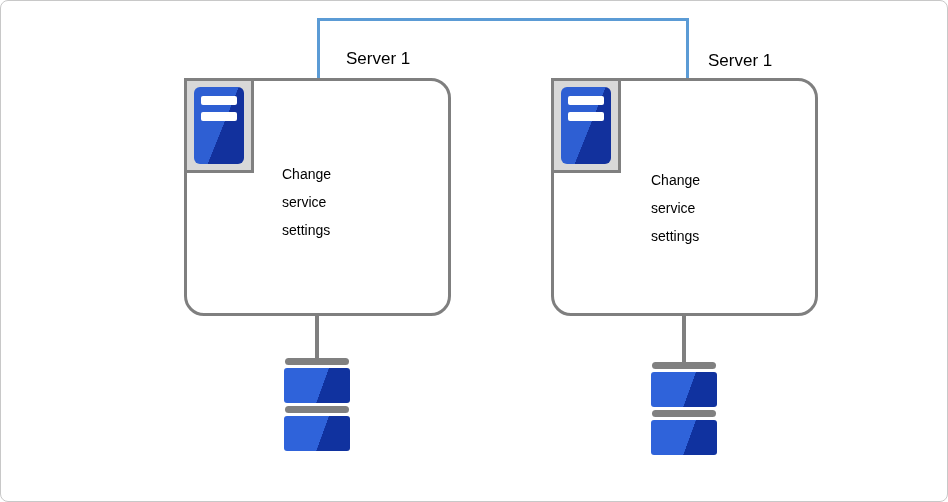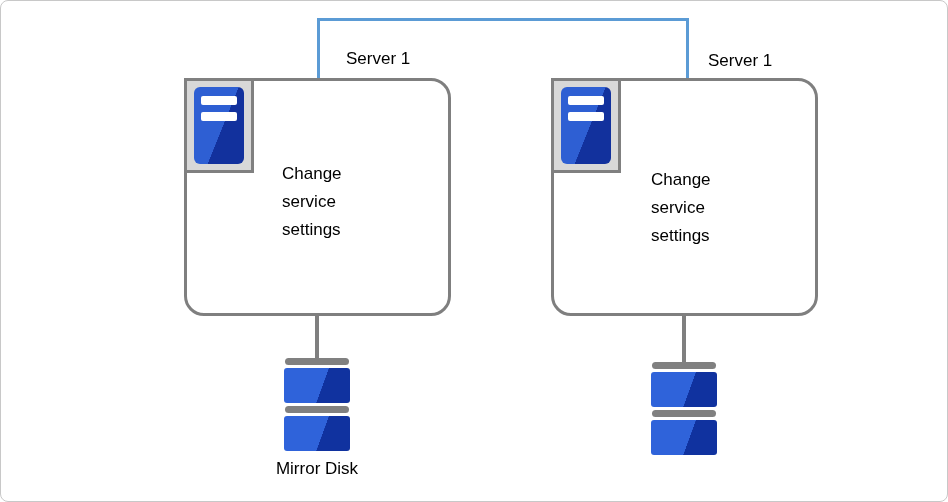--- a/index.html
+++ b/index.html
@@ -35,21 +35,21 @@
     background: #ffffff;
     border: 3px solid #7f7f7f;
     border-radius: 20px;
   }
   .server-box.b1 { left: 183px; }
   .server-box.b2 { left: 550px; }
 
   
   .box-text {
     position: absolute;
-    font-size: 17px;
+    font-size: 14px;
     line-height: 28px;
     white-space: pre-line;
   }
   .box-text.t1 { left: 281px; top: 159px; }
   .box-text.t2 { left: 650px; top: 165px; }
 
   
   .icon-frame {
     position: absolute;
     width: 70px; height: 95px;
@@ -159,15 +159,14 @@
     <div class="disk-cap"></div>
     <div class="disk-plate"></div>
   </div>
   <div class="disk-stack disk2">
     <div class="disk-cap"></div>
     <div class="disk-plate"></div>
     <div class="disk-cap"></div>
     <div class="disk-plate"></div>
   </div>
 
-  <div class="disk-label">Mirror Disk</div>
 
 </div>
 
 </body></html>

